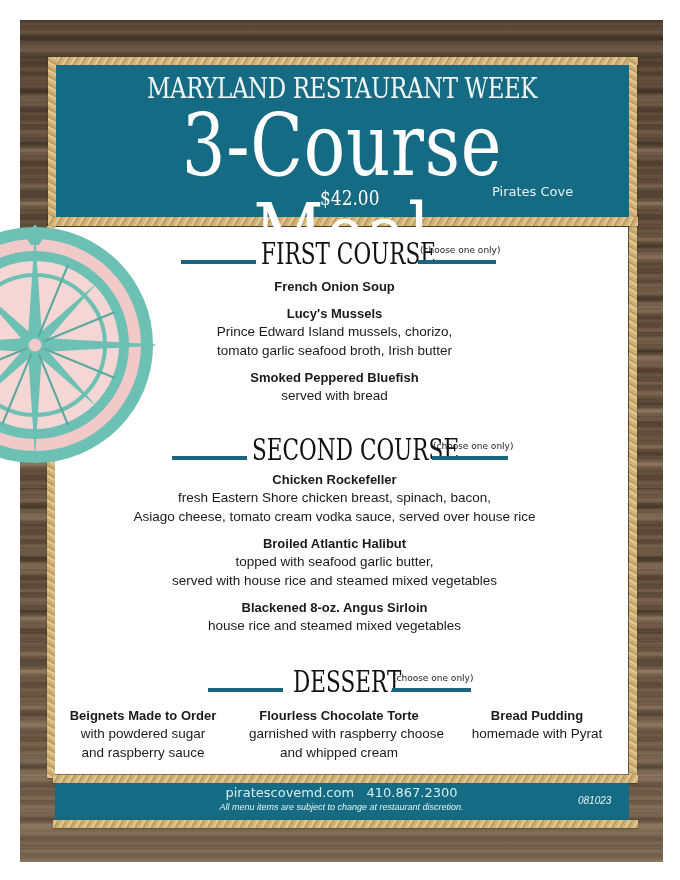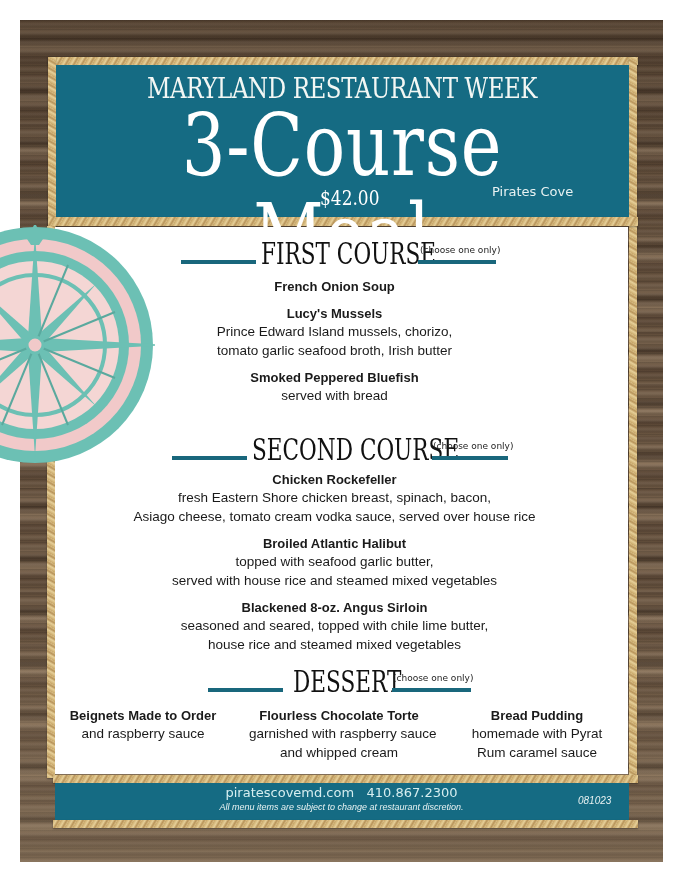--- a/index.html
+++ b/index.html
@@ -146,44 +146,43 @@
   <div class="desc">fresh Eastern Shore chicken breast, spinach, bacon,</div>
   <div class="desc">Asiago cheese, tomato cream vodka sauce, served over house rice</div>
 </div>
 <div class="item" style="top:535px;">
   <div class="name">Broiled Atlantic Halibut</div>
   <div class="desc">topped with seafood garlic butter,</div>
   <div class="desc">served with house rice and steamed mixed vegetables</div>
 </div>
 <div class="item" style="top:599px;">
   <div class="name">Blackened 8-oz. Angus Sirloin</div>
-  <div class="desc">seasoned and seared, topped with chile lime butter,</div>
   <div class="desc">house rice and steamed mixed vegetables</div>
 </div>
 
 <div class="section-head" style="top:664px;">
   <div class="bar" style="left:153px;top:24px;width:75px;"></div>
   <div class="title" style="left:238px;top:0px;">DESSERT</div>
   <div class="note" style="left:338px;top:9px;">(choose one only)</div>
   <div class="bar" style="left:337px;top:24px;width:79px;"></div>
 </div>
 
 <div class="dessert-col" style="left:53px;top:707px;">
   <div class="name">Beignets Made to Order</div>
+  <div class="desc">with powdered sugar</div>
   <div class="desc">and raspberry sauce</div>
 </div>
 <div class="dessert-col" style="left:249px;top:707px;">
   <div class="name">Flourless Chocolate Torte</div>
-  <div class="desc">garnished with raspberry sauce</div>
+  <div class="desc">garnished with raspberry choose</div>
   <div class="desc">and whipped cream</div>
 </div>
 <div class="dessert-col" style="left:447px;top:707px;">
   <div class="name">Bread Pudding</div>
   <div class="desc">homemade with Pyrat</div>
-  <div class="desc">Rum caramel sauce</div>
 </div>
 
 <div class="rope" style="left:53px;top:775px;width:585px;height:8px;"></div>
 <div class="teal" style="left:55px;top:783px;width:574px;height:37px;"></div>
 <div class="rope" style="left:53px;top:820px;width:585px;height:8px;"></div>
 
 <div class="footer-line1" style="white-space:pre;">piratescovemd.com   410.867.2300</div>
 <div class="footer-line2">All menu items are subject to change at restaurant discretion.</div>
 <div class="footer-code">081023</div>
 

